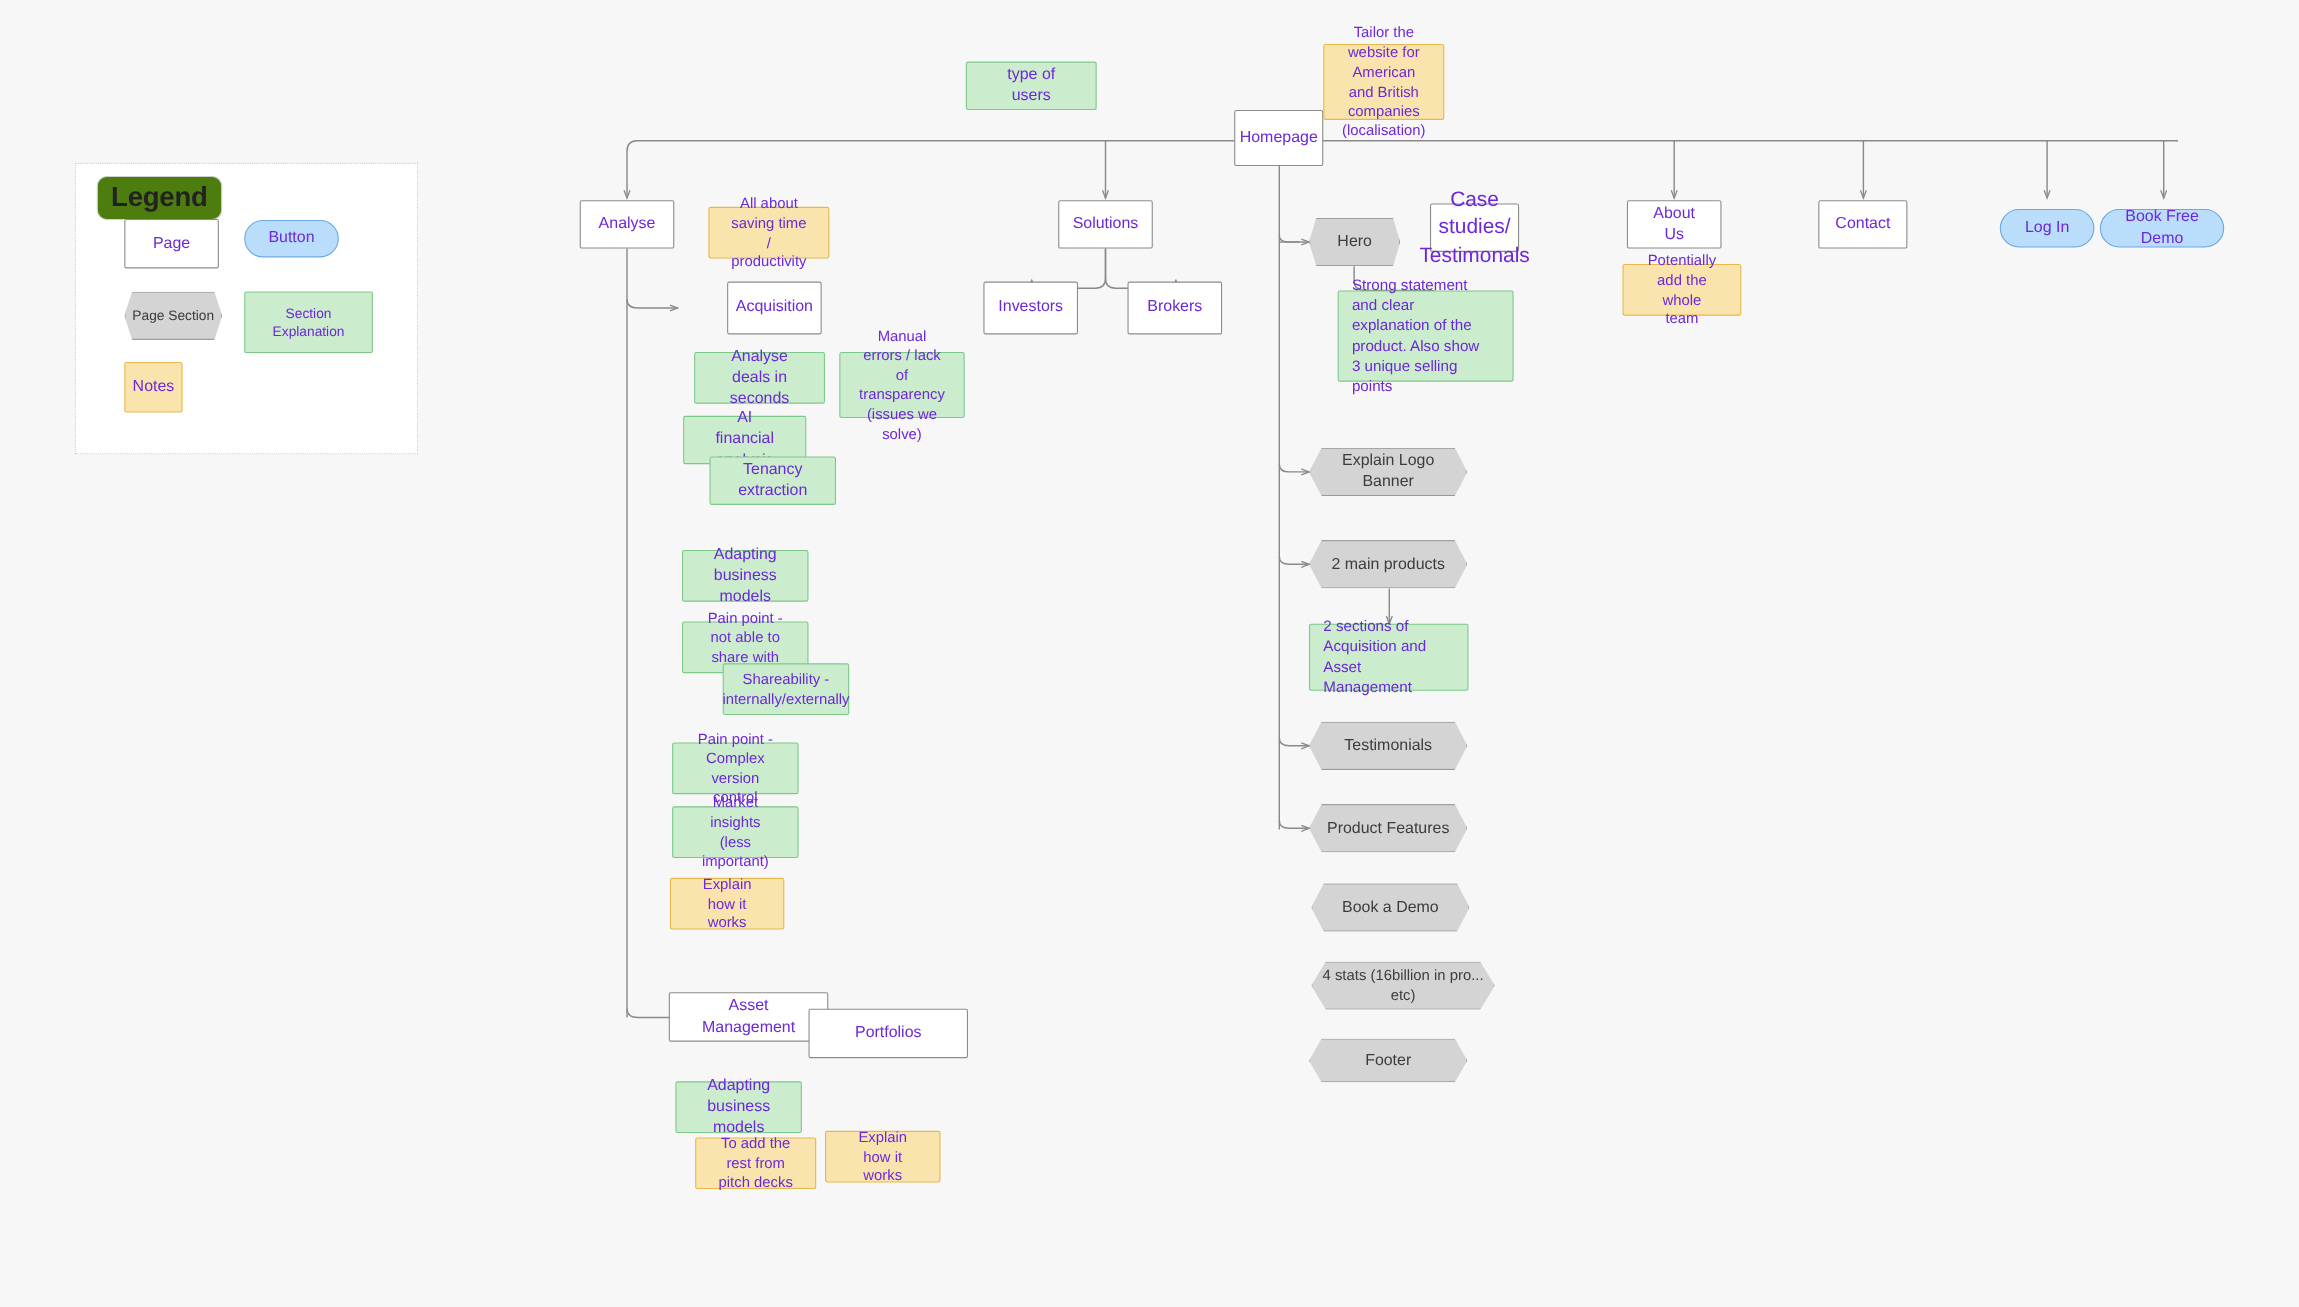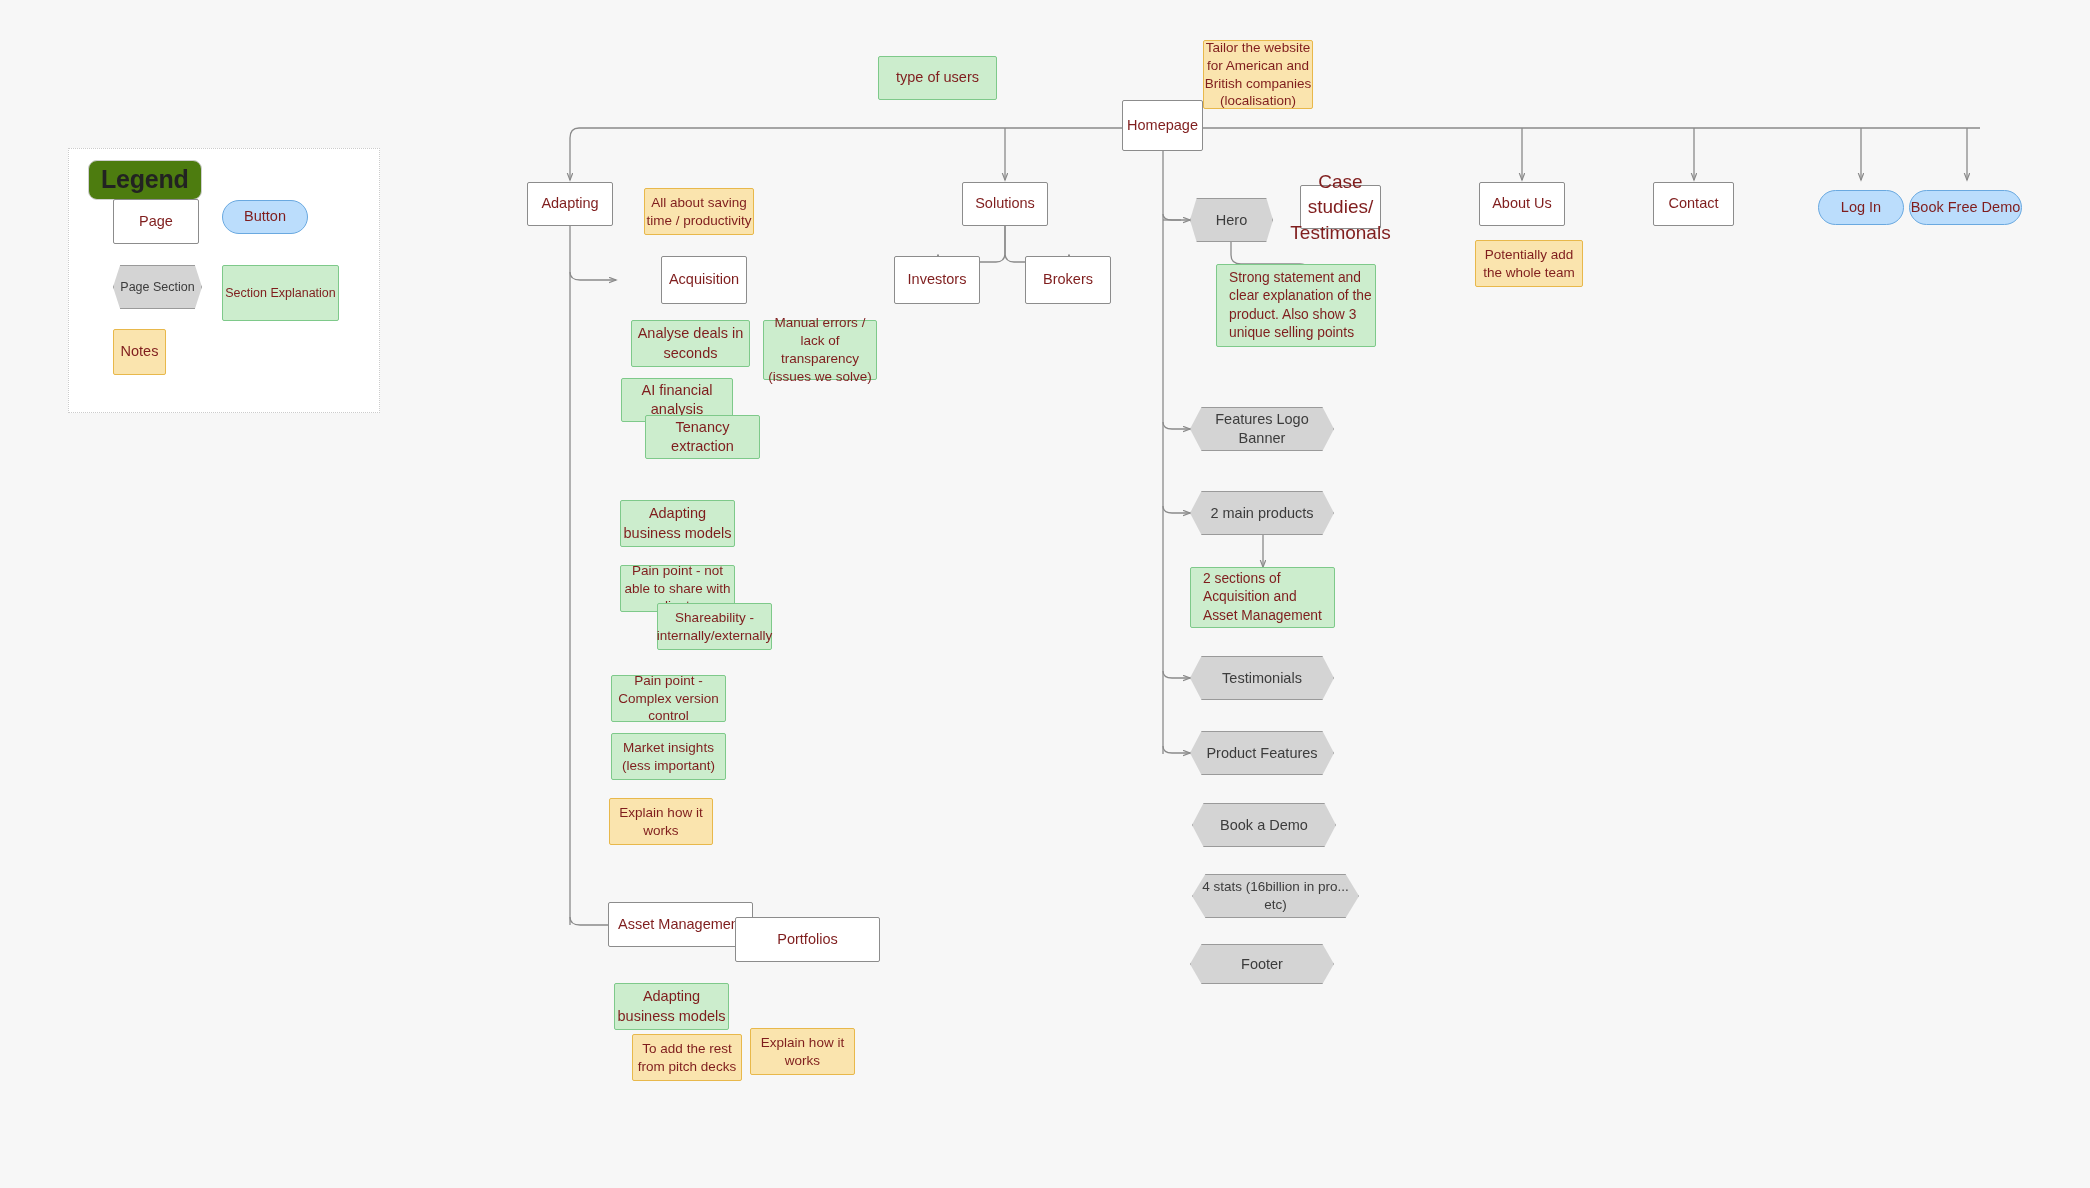--- a/index.html
+++ b/index.html
@@ -31,22 +31,22 @@
   
   .node {
     position: absolute;
     box-sizing: border-box;
     display: flex;
     align-items: center;
     justify-content: center;
     text-align: center;
     line-height: 1.32;
     font-size: 14.5px;
-    color: #7f1d1d;
-    padding: 4px 0;
+    color: #6d28d9;
+    padding: 4px 20px;
   }
 
   
   .n-page {
     background: #ffffff;
     border: 1.4px solid #8c8c8c;
     border-radius: 2px;
   }
 
   
@@ -222,21 +222,21 @@
 
   <div class="node n-page" style="left:1122px; top:100px; width:81px; height:51px;">
     <span>Homepage</span>
   </div>
 
   <div class="node n-note" style="left:1203px; top:40px; width:110px; height:69px; font-size:13.5px;">
     <span>Tailor the website for American and British companies (localisation)</span>
   </div>
 
   <div class="node n-page" style="left:527px; top:182px; width:86px; height:44px;">
-    <span>Adapting</span>
+    <span>Analyse</span>
   </div>
 
   <div class="node n-note" style="left:644px; top:188px; width:110px; height:47px; font-size:13.5px;">
     <span>All about saving time / productivity</span>
   </div>
 
   <div class="node n-page" style="left:962px; top:182px; width:86px; height:44px;">
     <span>Solutions</span>
   </div>
 
@@ -344,21 +344,21 @@
   </div>
 
   <div class="node n-explain left-align" style="left:1216px; top:264px; width:160px; height:83px; font-size:13.8px; align-items:center;">
     <span>Strong statement and clear explanation of the product. Also show 3 unique selling points</span>
   </div>
 
   <div class="hexwrap" style="left:1190px; top:407px; width:144px; height:44px;">
     <div class="n-section hexshape">
         <span class="hexborder"></span>
       </div>
-    <div class="hexlabel">Features Logo Banner</div>
+    <div class="hexlabel">Explain Logo Banner</div>
   </div>
 
   <div class="hexwrap" style="left:1190px; top:491px; width:144px; height:44px;">
     <div class="n-section hexshape">
         <span class="hexborder"></span>
       </div>
     <div class="hexlabel">2 main products</div>
   </div>
 
   <div class="node n-explain left-align" style="left:1190px; top:567px; width:145px; height:61px; font-size:13.8px;">

